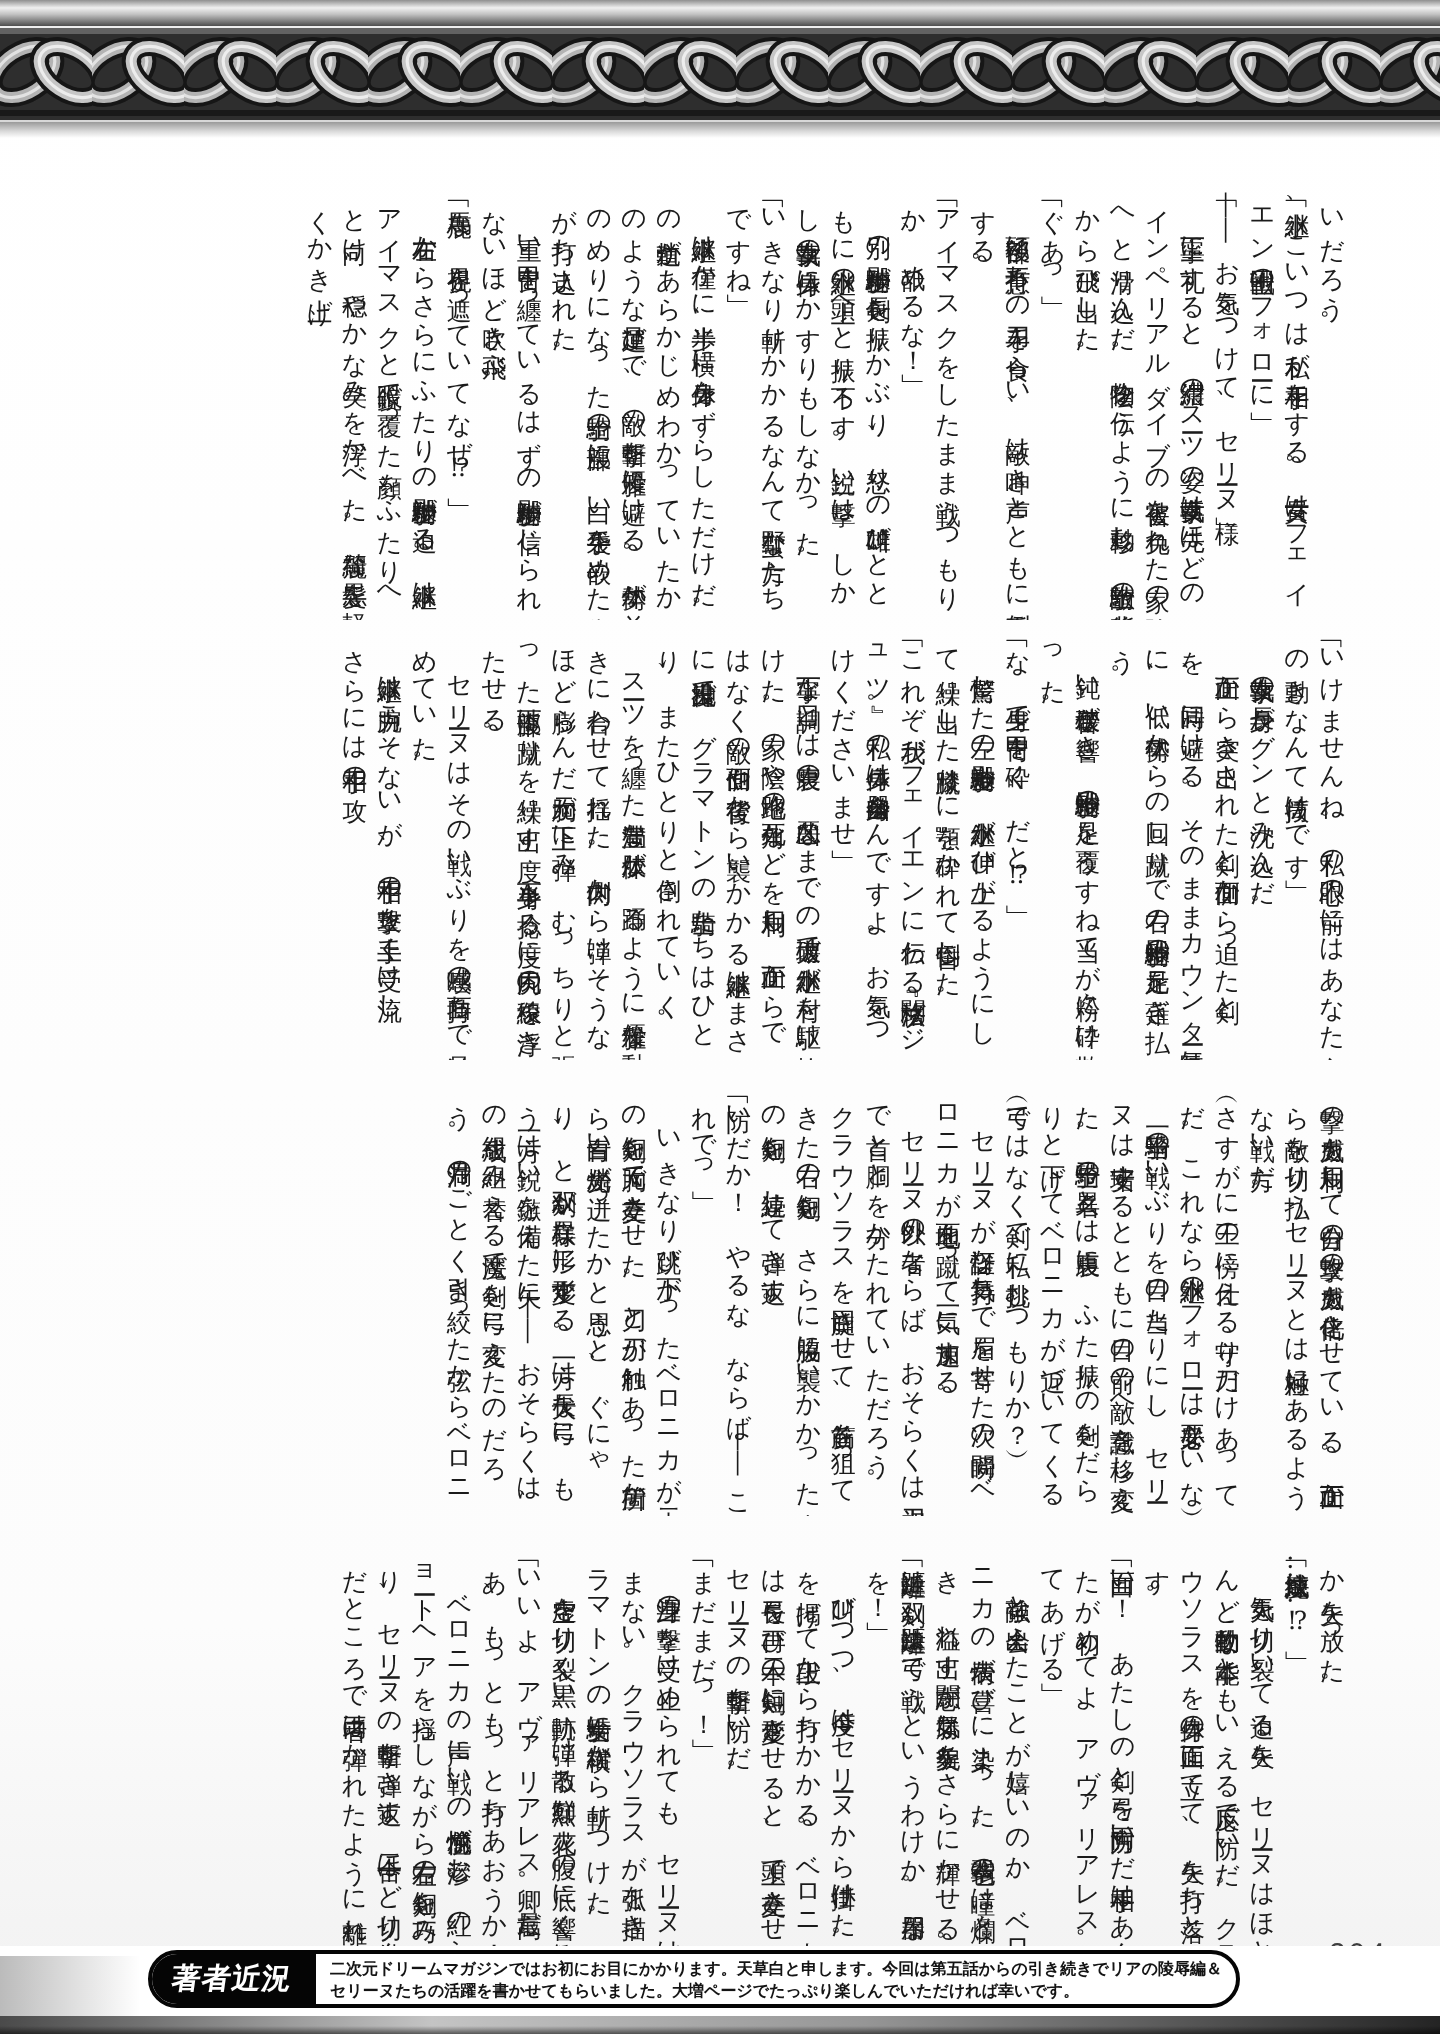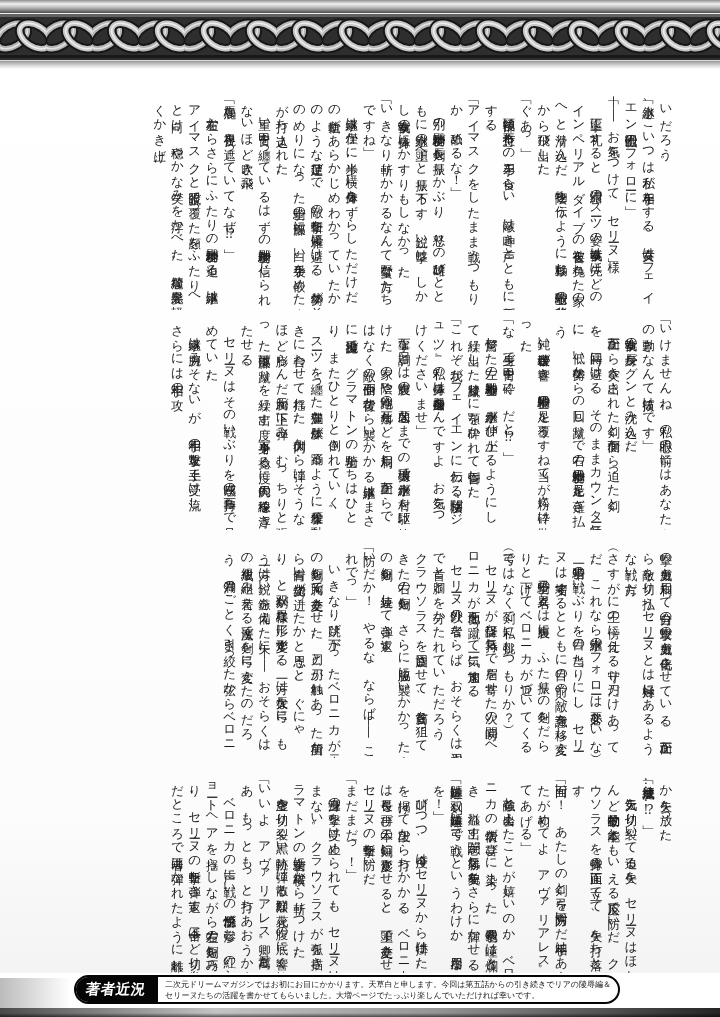--- a/index.html
+++ b/index.html
@@ -42,21 +42,21 @@
   .footer-label{
     background:#050505;color:#ffffff;display:flex;align-items:center;
     padding:0 12px 0 10px;flex:0 0 auto;
     font-family:"Liberation Sans","DejaVu Sans",sans-serif;
     font-weight:700;font-size:14.5px;letter-spacing:0.5px;
   }
   .footer-label span{display:inline-block;transform:skewX(-8deg);}
   .footer-note{
     flex:1 1 auto;padding:2px 7px 13px 7px;
     font-family:"Liberation Sans","DejaVu Sans",sans-serif;
-    font-size:8px;line-height:11px;color:#141414;text-align:justify;
+    font-size:8px;line-height:11px;color:#141414;text-align:justify;font-weight:bold;
   }
   
   .bottom-edge{
     position:absolute;left:0;bottom:0;width:720px;height:9px;
     background:linear-gradient(to right,#4a4a4a 0%,#c4c4c4 30%,#969696 60%,#242424 100%);
   }
   .bottom-edge:after{
     content:"";position:absolute;left:0;bottom:0;width:100%;height:4px;
     background:linear-gradient(to bottom,rgba(0,0,0,0) 0%,rgba(0,0,0,0.55) 100%);
   }

